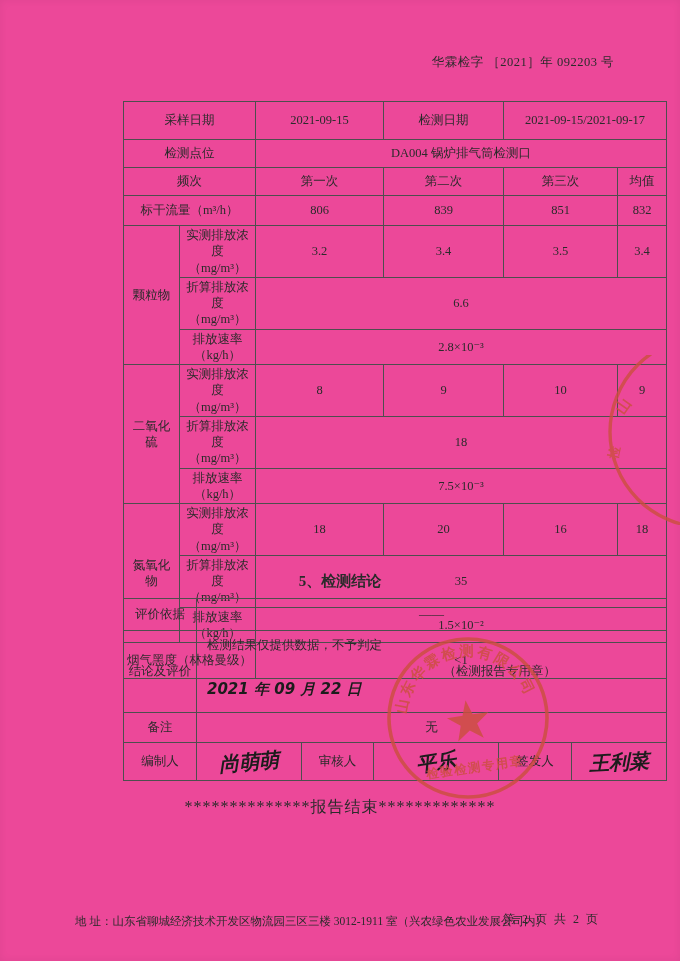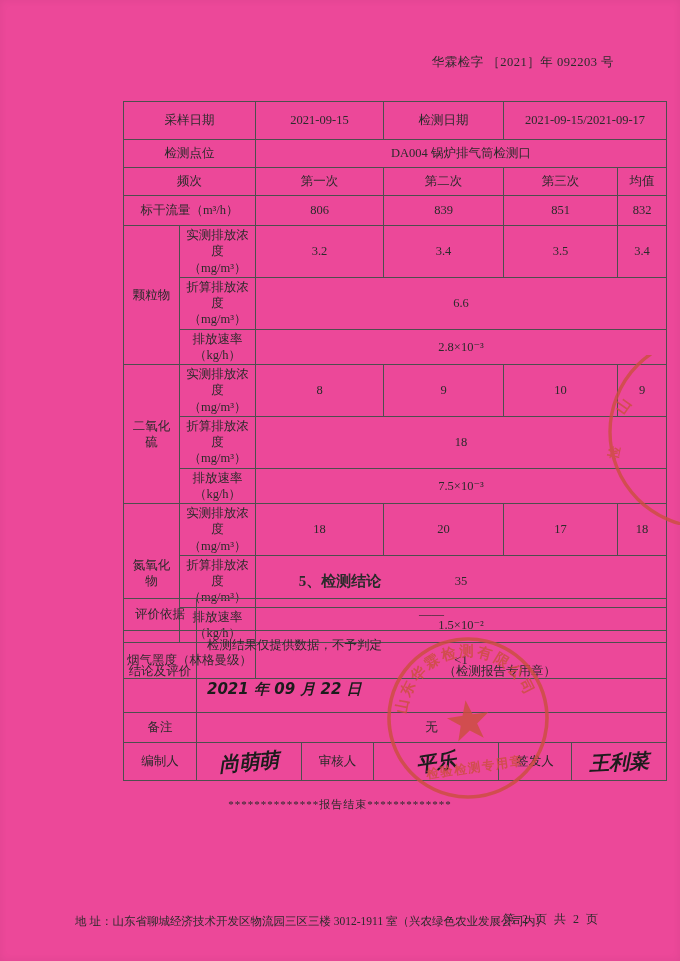--- a/index.html
+++ b/index.html
@@ -15,21 +15,21 @@
   table.main{top:101px;}
   table.concl{top:598px;}
   td{border:1px solid #4e4e4e;text-align:center;vertical-align:middle;padding:1px 3px;line-height:1.3;}
   td.nowrap{white-space:nowrap;padding:1px 1px;}
   .concl td.content{ text-align:left;vertical-align:top;padding:6px 10px;position:relative;}
   .stamp-note{margin-top:10px;text-align:right;padding-right:100px;font-size:12.5px;}
   .stamp-date{padding-right:104px;font-size:15px;}
   .hw{font-family:"DejaVu Sans",sans-serif;font-style:italic;font-weight:bold;color:#1c1c1c;display:inline-block;}
   .sig{font-size:20px;}
   .rot1{transform:rotate(-5deg);} .rot2{transform:rotate(-9deg);} .rot3{transform:rotate(-3deg);}
-  .report-end{position:absolute;top:797px;width:100%;text-align:center;font-size:11px;letter-spacing:1px;}
+  .report-end{position:absolute;top:797px;width:100%;text-align:center;font-size:16px;letter-spacing:1px;}
   .footer{position:absolute;left:75px;top:878px;font-size:11.5px;line-height:1.5;white-space:pre-wrap;}
   .page-num{position:absolute;top:911px;right:80px;font-size:12px;letter-spacing:2px;}
   .seal{position:absolute;pointer-events:none;}
   .seal-main{left:382px;top:632px;transform:rotate(-8deg);opacity:.82;}
   .seal-edge{left:593px;top:355px;opacity:.8;}
 </style>
 </head>
 <body>
 
 <div class="page">
@@ -103,21 +103,21 @@
     <tr style="height:33px">
       <td>排放速率（kg/h）</td>
       <td colspan="4">7.5×10⁻³</td>
     </tr>
 
     <tr style="height:34px">
       <td rowspan="3">氮氧化物</td>
       <td>实测排放浓度（mg/m³）</td>
       <td>18</td>
       <td>20</td>
-      <td>17</td>
+      <td>16</td>
       <td>18</td>
     </tr>
     <tr style="height:34px">
       <td>折算排放浓度（mg/m³）</td>
       <td colspan="4">35</td>
     </tr>
     <tr style="height:34px">
       <td>排放速率（kg/h）</td>
       <td colspan="4">1.5×10⁻²</td>
     </tr>

